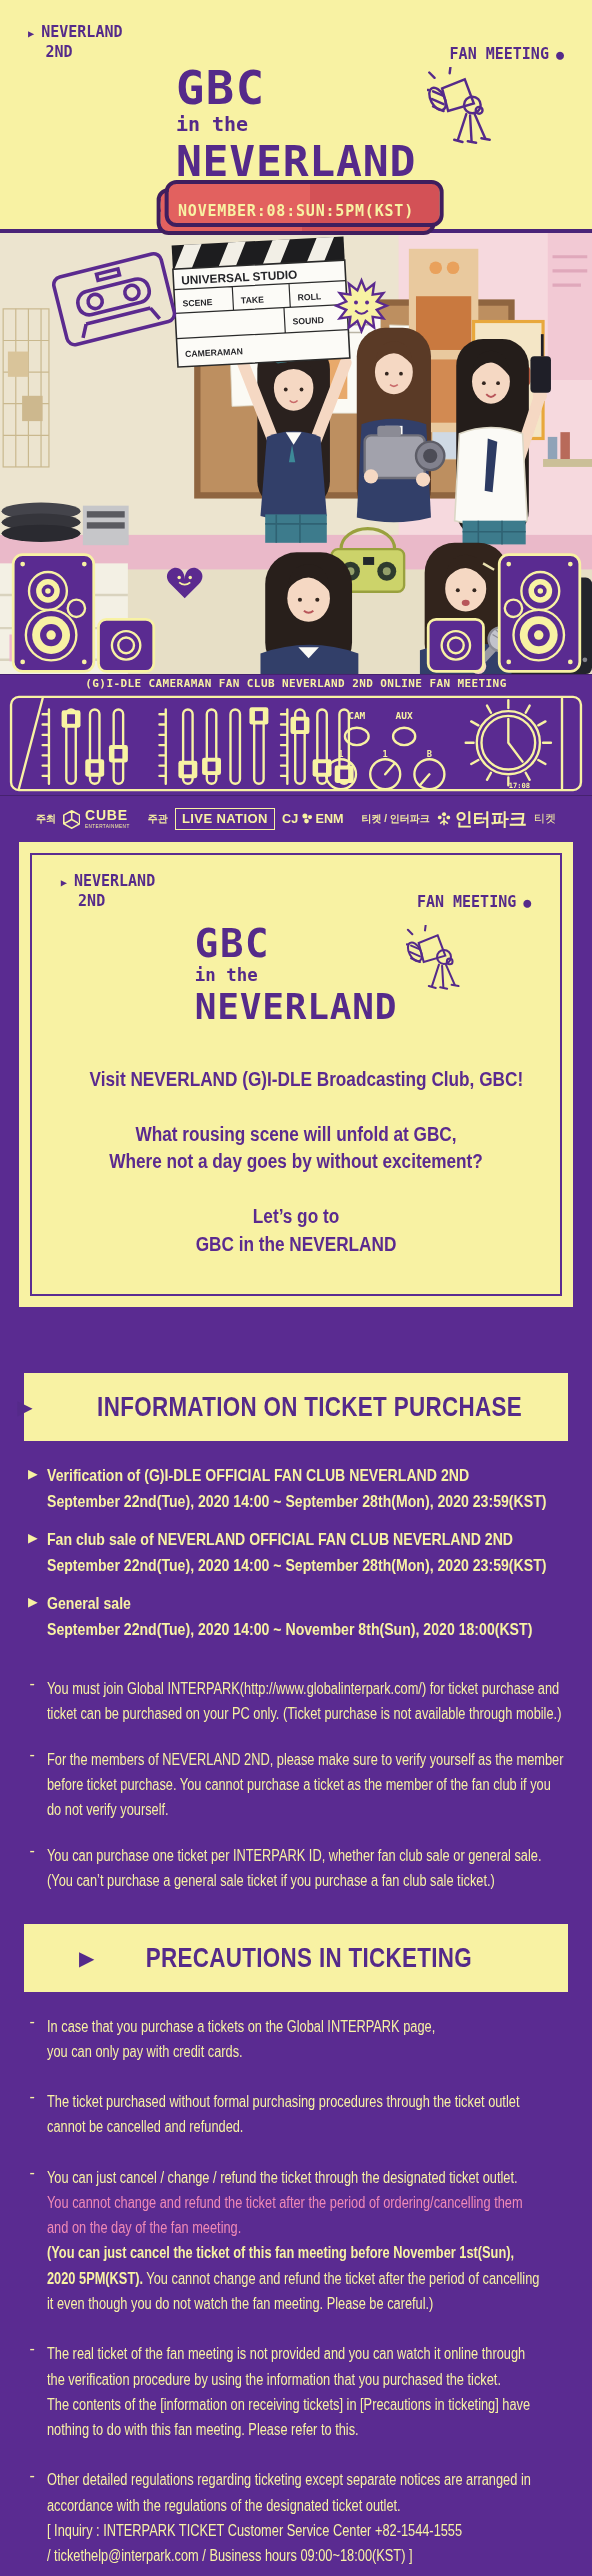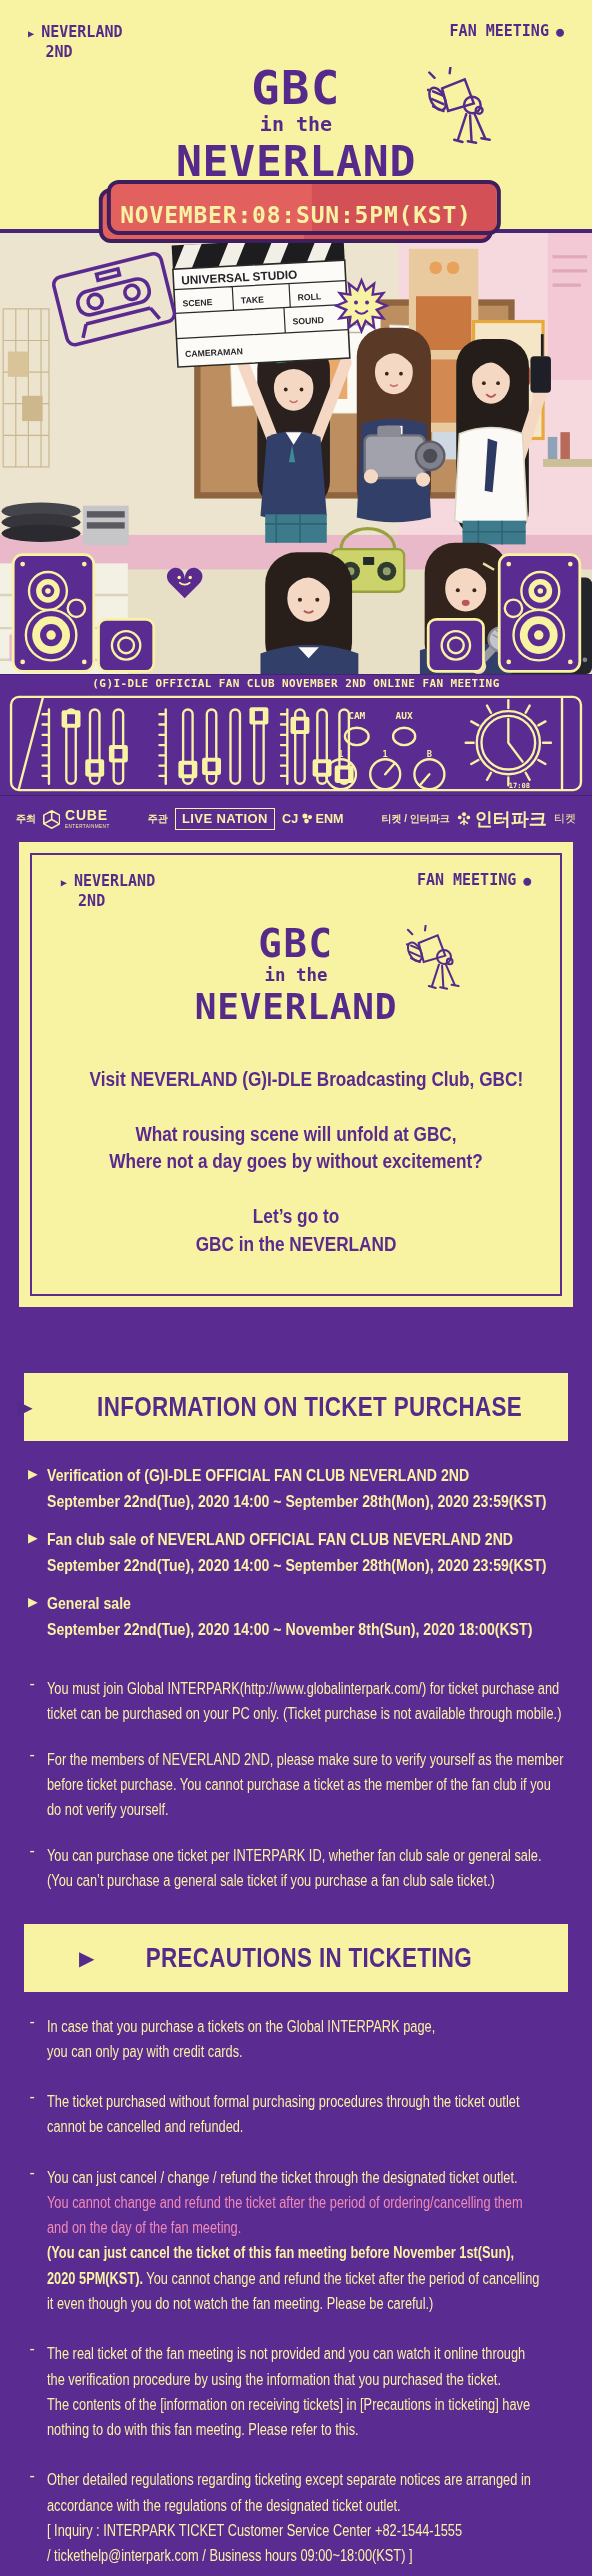--- a/index.html
+++ b/index.html
@@ -7,56 +7,56 @@
     --pink:#f18ab6; --red1:#e2615f; --red2:#d35156; --badgeborder:#3f1e5e;
   }
   *{box-sizing:border-box}
   html,body{margin:0;padding:0}
   body{width:592px;background:var(--purple);font-family:"Liberation Sans",sans-serif;overflow-x:hidden}
   .mono{font-family:"DejaVu Sans Mono","Liberation Mono",monospace;font-weight:bold}
 
   
   .top{position:relative}
   .hero-head{background:var(--cream);padding:22px 28px 16px;border-bottom:4px solid #4a2478;position:relative}
-  .corners{display:flex;justify-content:space-between;align-items:flex-start;color:var(--ptext)}
+  .corners{display:flex;justify-content:space-between;align-items:flex-end;color:var(--ptext)}
   .fanclub{font-size:15px;line-height:1.35}
   .fanclub .tri{font-size:10.3px;margin-right:7px}
   .fanclub .l2{padding-left:17.4px}
   .fanmeet{font-size:15px}
   .fanmeet .dot{font-size:13.4px;margin-left:7px}
-  .title-block{position:relative;width:max-content;margin:1.6px auto 0;text-align:center;color:var(--ptext)}
+  .title-block{position:relative;width:max-content;margin:1.6px auto 0;text-align:left;color:var(--ptext)}
   .t1{font-size:47px;line-height:1;letter-spacing:1.6px}
   .t2{font-size:20px;line-height:1.15;margin:2.4px 0}
   .t3{font-size:43px;line-height:1.05;letter-spacing:0.8px}
   .mega{position:absolute;right:-79px;top:3.2px;width:68px;height:82px}
   .subtitle{text-align:center;font-size:14px;letter-spacing:2.4px;color:var(--ptext);margin-top:12.6px}
 
   .badge{position:absolute;left:50%;top:188px;transform:translateX(-50%);z-index:6;
     background:linear-gradient(90deg,var(--red1) 0 52%,var(--red2) 52% 100%);
     border:4px solid var(--badgeborder);border-radius:12px;padding:10.3px 17.4px;}
   .badge::before{content:"";position:absolute;inset:-4px;border:4px solid var(--badgeborder);
     border-radius:12px;background:linear-gradient(90deg,var(--red1) 0 52%,var(--red2) 52% 100%);
     transform:translate(8px,-8px);z-index:-1}
-  .badge .txt{font-size:23px;letter-spacing:0.8px;color:var(--cream)}
+  .badge .txt{font-size:15px;letter-spacing:0.8px;color:var(--cream)}
 
   
   .visual{position:relative;height:459px}
   svg.scene{display:block;width:592px;height:441px}
   .caption{height:19px;background:var(--purple);border-top:1.6px solid var(--dark);
     display:flex;align-items:center;justify-content:center}
   .caption span{font-size:11px;letter-spacing:0.4px;color:var(--cream)}
   .spk{position:absolute;bottom:19px}
   .spk.l{left:9.5px}.spk.r{right:9.5px}
 
   
   .mixer{background:var(--purple);border-bottom:1.6px solid var(--dark)}
   svg.mix{display:block;width:592px;height:103px}
 
   
-  .sponsors{height:46px;display:flex;align-items:center;justify-content:center;gap:38px;color:var(--cream)}
+  .sponsors{height:46px;display:flex;align-items:center;justify-content:center;gap:18px;color:var(--cream)}
   .sp{display:flex;align-items:center;gap:7px}
   .sp-label{font-size:10px;font-weight:bold;opacity:.95}
   .cubewrap{display:flex;align-items:flex-end;gap:4.7px}
   .cube-name{font-weight:bold;font-size:14px;letter-spacing:0.8px;line-height:1}
   .cube-sub{font-size:4.7px;letter-spacing:0.4px;text-align:center;margin-top:1.6px}
   .ln-box{border:1.6px solid var(--cream);padding:2.4px 6.3px;font-weight:bold;font-size:13px;letter-spacing:0.4px}
   .cj{font-weight:bold;font-size:12.6px;display:flex;align-items:flex-start;gap:2.4px}
   .ipk{display:flex;align-items:center;gap:4px}
   .ipk-brand{font-weight:bold;font-size:18px}
   .ipk-suffix{font-size:11px;margin-left:3.2px}
@@ -384,21 +384,21 @@
         </g>
         <circle cx="146" cy="48" r="15" fill="#f8f2a3"></circle>
           <circle cx="146" cy="48" r="8" fill="#5a2b91"></circle>
           <circle cx="146" cy="48" r="3.5" fill="#f8f2a3"></circle>
         <circle cx="144" cy="104" r="24" fill="#f8f2a3"></circle>
           <circle cx="144" cy="104" r="14" fill="#5a2b91"></circle>
           <circle cx="144" cy="104" r="6" fill="#f8f2a3"></circle>
       </svg>
 
       <div class="caption">
-        <span class="mono">(G)I-DLE OFFICIAL FAN CLUB NOVEMBER 2ND ONLINE FAN MEETING</span>
+        <span class="mono">(G)I-DLE CAMERAMAN FAN CLUB NEVERLAND 2ND ONLINE FAN MEETING</span>
       </div>
     </div>
   </div>
 
   <div class="mixer">
     <svg class="mix" viewBox="0 0 750 130">
       <g fill="none" stroke="#f8f2a3" stroke-width="3" stroke-linecap="round">
         <rect x="14" y="6" width="722" height="118" rx="10"></rect>
         <path d="M54,8 L24,122 M712,8 V122"></path>
         <path d="M62,22 V116 M54,28 h8 M54,41 h8 M54,54 h8 M54,67 h8 M54,80 h8 M54,93 h8 M54,106 h8"></path>

